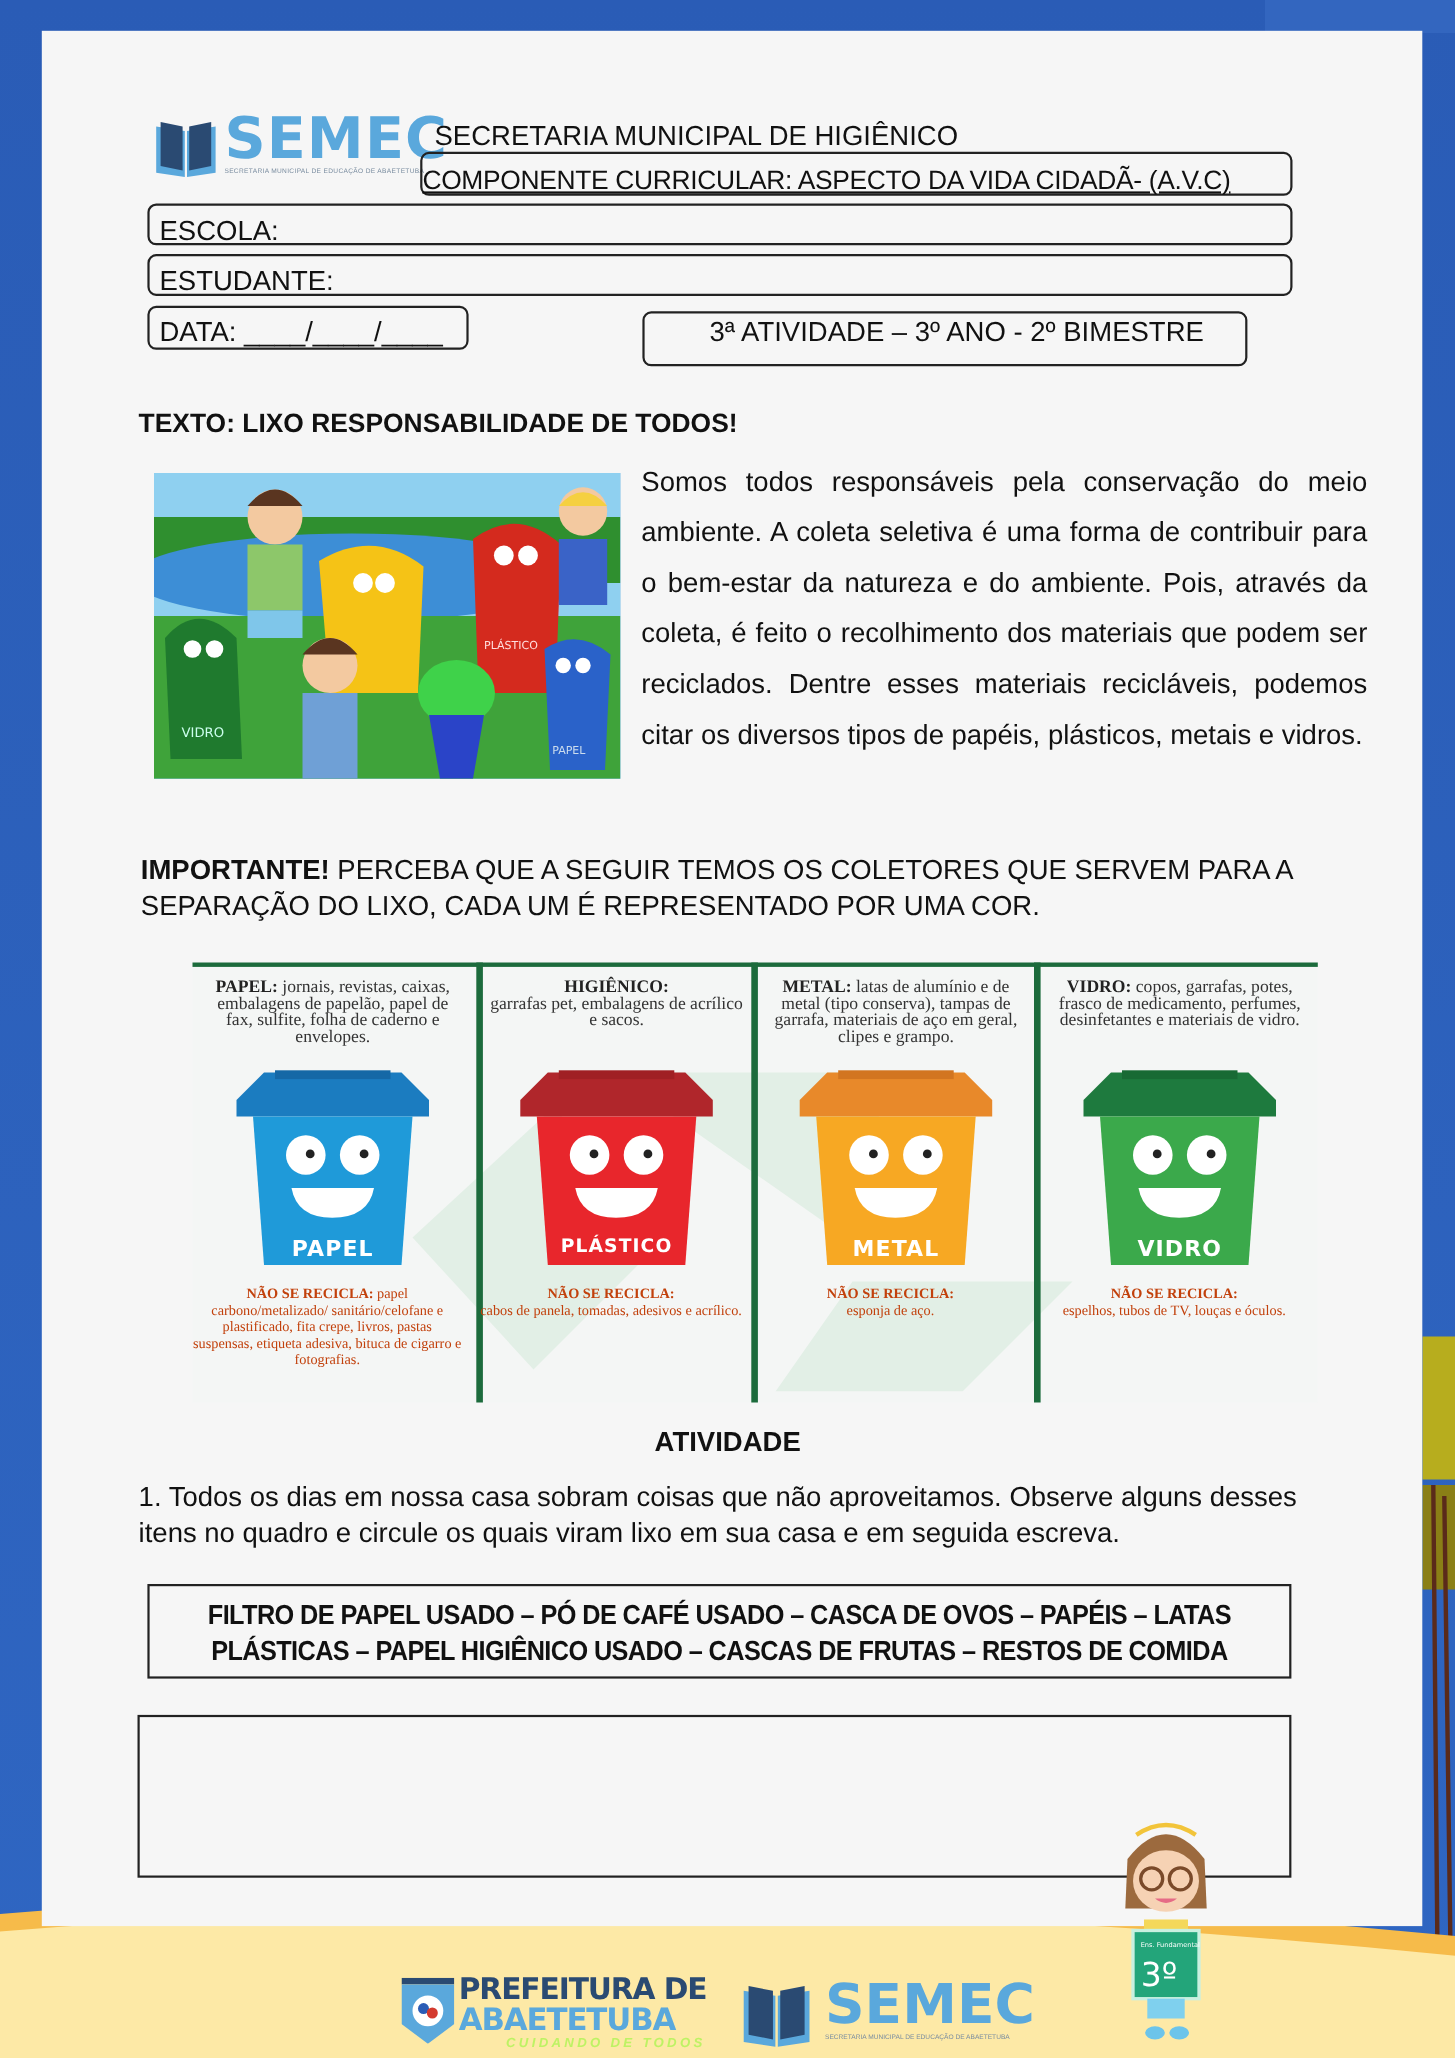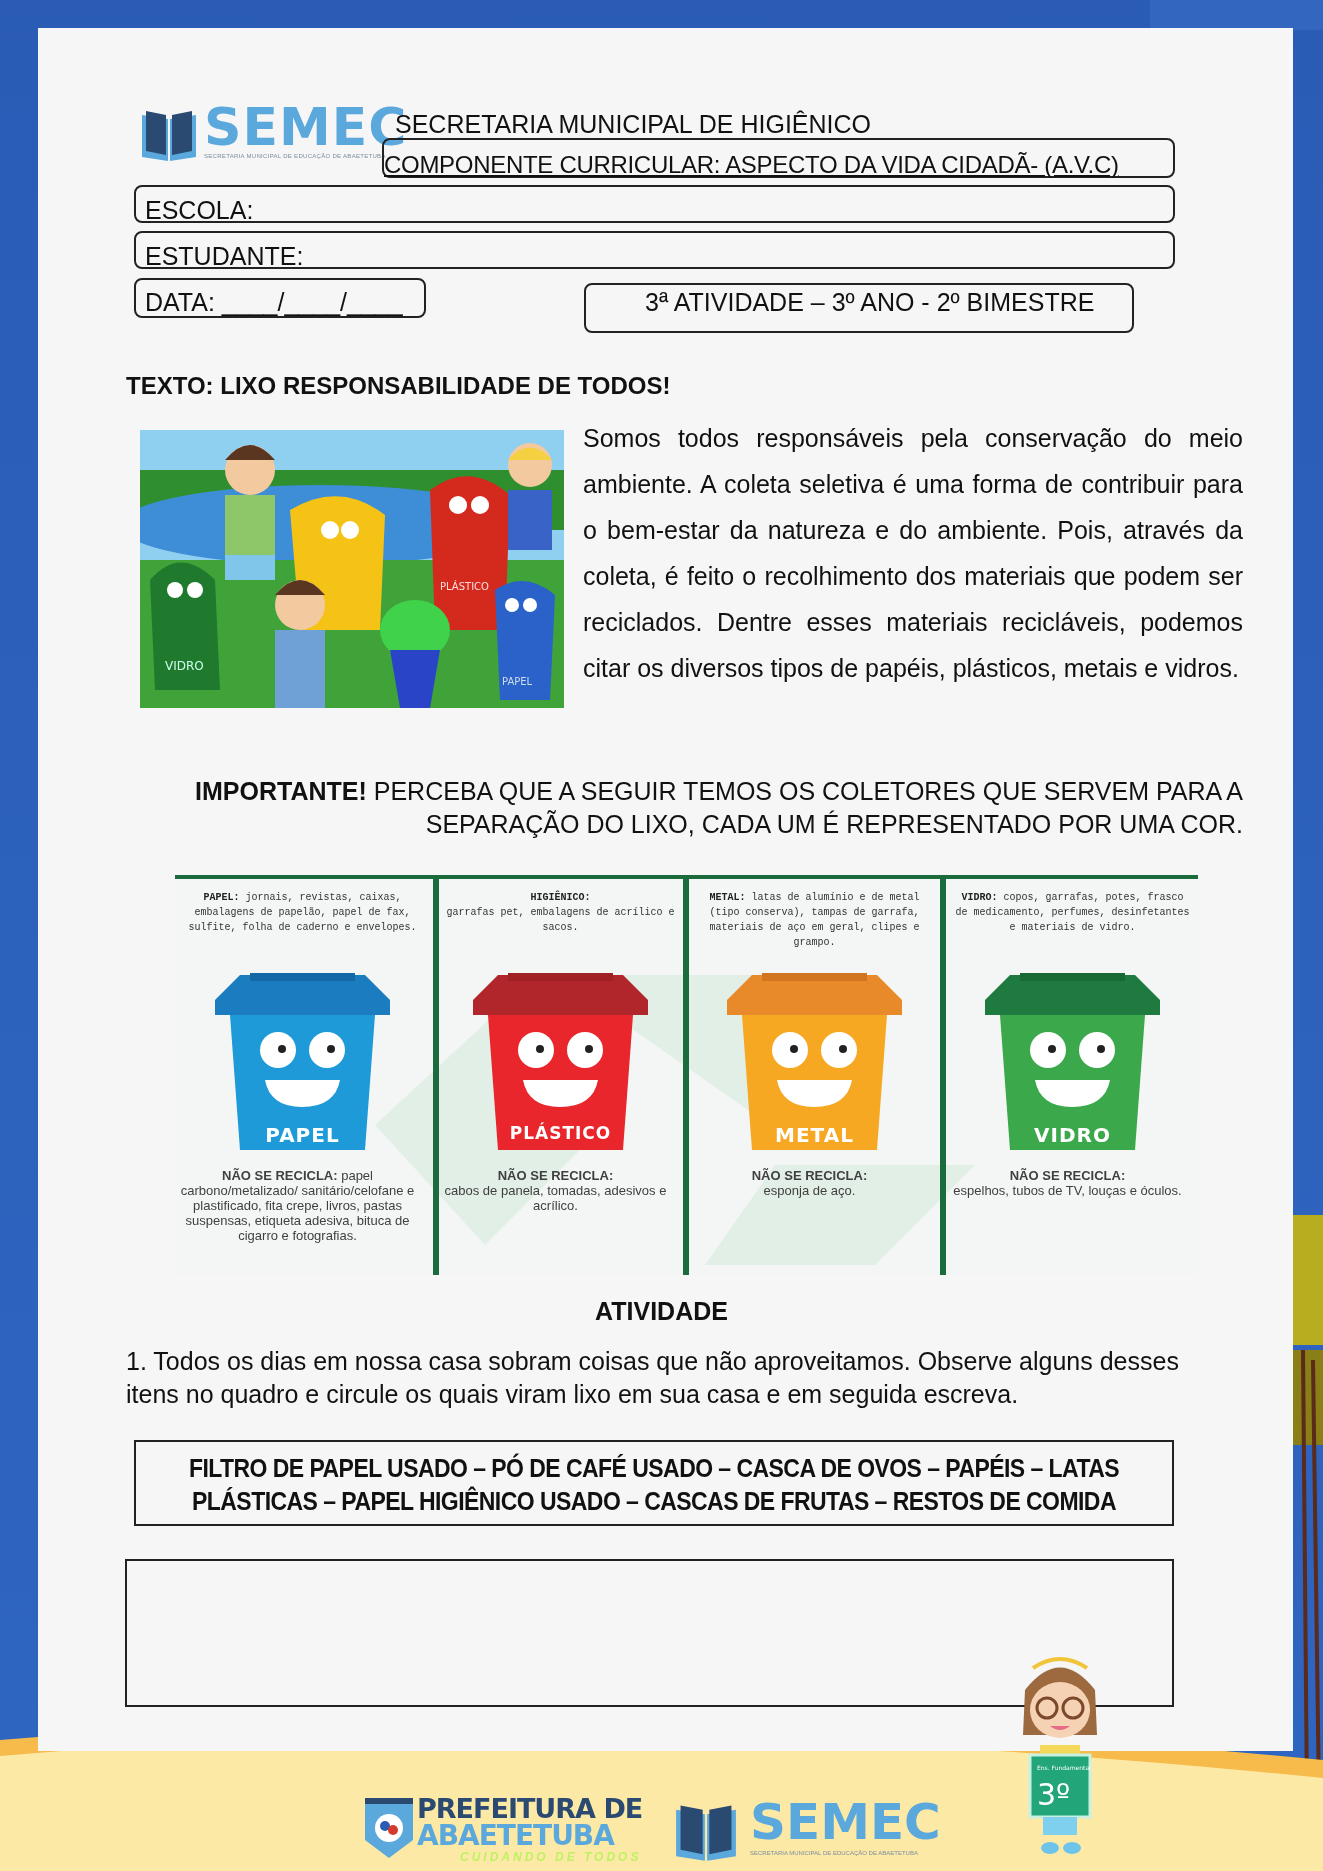--- a/index.html
+++ b/index.html
@@ -36,33 +36,33 @@
   .lbl-est { left: 145px; top: 242px; }
   .lbl-data { left: 145px; top: 288px; }
   .lbl-ativ { left: 645px; top: 288px; }
 
   .text-title { left: 126px; top: 372px; font-size: 24px; font-weight: bold; white-space: nowrap; }
   .illus { left: 140px; top: 430px; width: 424px; height: 278px; overflow: hidden; background: #73b9e6; }
   .paragraph {
     left: 583px; top: 415px; width: 660px; font-size: 25px; line-height: 46px;
     text-align: justify;
   }
-  .important { left: 118px; top: 775px; width: 1125px; font-size: 25px; line-height: 33px; text-align: right; }
+  .important { left: 128px; top: 775px; width: 1125px; font-size: 25px; line-height: 33px; text-align: left; }
   .important b { font-weight: bold; }
 
   
   .bins { left: 175px; top: 875px; width: 1023px; height: 400px; background: #f4f6f5; }
   .bins-top { position: absolute; left: 0; top: 0; width: 100%; height: 4px; background: #1c6b3c; }
   .bin-col { position: absolute; top: 0; height: 400px; width: 255px; }
   .bin-divider { position: absolute; top: 0; width: 6px; height: 400px; background: #1c6b3c; }
-  .bin-desc { position: absolute; top: 15px; left: 10px; right: 10px; text-align: center; font-family: Liberation Mono, monospace; font-size: 10px; line-height: 15px; color: #333; }
+  .bin-desc { position: absolute; top: 15px; left: 10px; right: 10px; text-align: center; font-family: Liberation Serif, serif; font-size: 16px; line-height: 15px; color: #333; }
   .bin-desc b { color: #222; }
   .bin-graphic { position: absolute; left: 35px; top: 90px; width: 185px; height: 185px; }
   .bin-label { position: absolute; left: 0; right: 0; top: 248px; text-align: center; color: #fff; font-weight: bold; font-family: "DejaVu Sans", sans-serif; font-size: 20px; letter-spacing: 1px; }
-  .bin-no { position: absolute; top: 293px; left: 0; right: 10px; text-align: center; font-family: Liberation Sans, sans-serif; font-size: 13px; line-height: 15px; color: #404040; }
+  .bin-no { position: absolute; top: 293px; left: 0; right: 10px; text-align: center; font-family: Liberation Serif, serif; font-size: 13px; line-height: 15px; color: #c2410c; }
 
   .ativ-title { left: 0; width: 1323px; top: 1297px; text-align: center; font-size: 25px; font-weight: bold; }
   .q1 { left: 126px; top: 1345px; width: 1110px; font-size: 25px; line-height: 33px; }
   .items-box { left: 134px; top: 1440px; width: 1040px; height: 86px; border: 2px solid #222; box-sizing: border-box; }
   .items-text { position: absolute; left: 0; right: 0; top: 10px; text-align: center; font-size: 25px; font-weight: bold; line-height: 33px; letter-spacing: -0.6px; transform: scaleX(0.92); }
   .answer-box { left: 125px; top: 1559px; width: 1049px; height: 148px; border: 2px solid #222; box-sizing: border-box; background: #f6f6f6; }
 
   
   .footer-logos { left: 365px; top: 1775px; width: 600px; height: 80px; margin-top: 18px; }
   .pref-shield { position: absolute; left: 0; top: 5px; width: 48px; height: 60px; }

